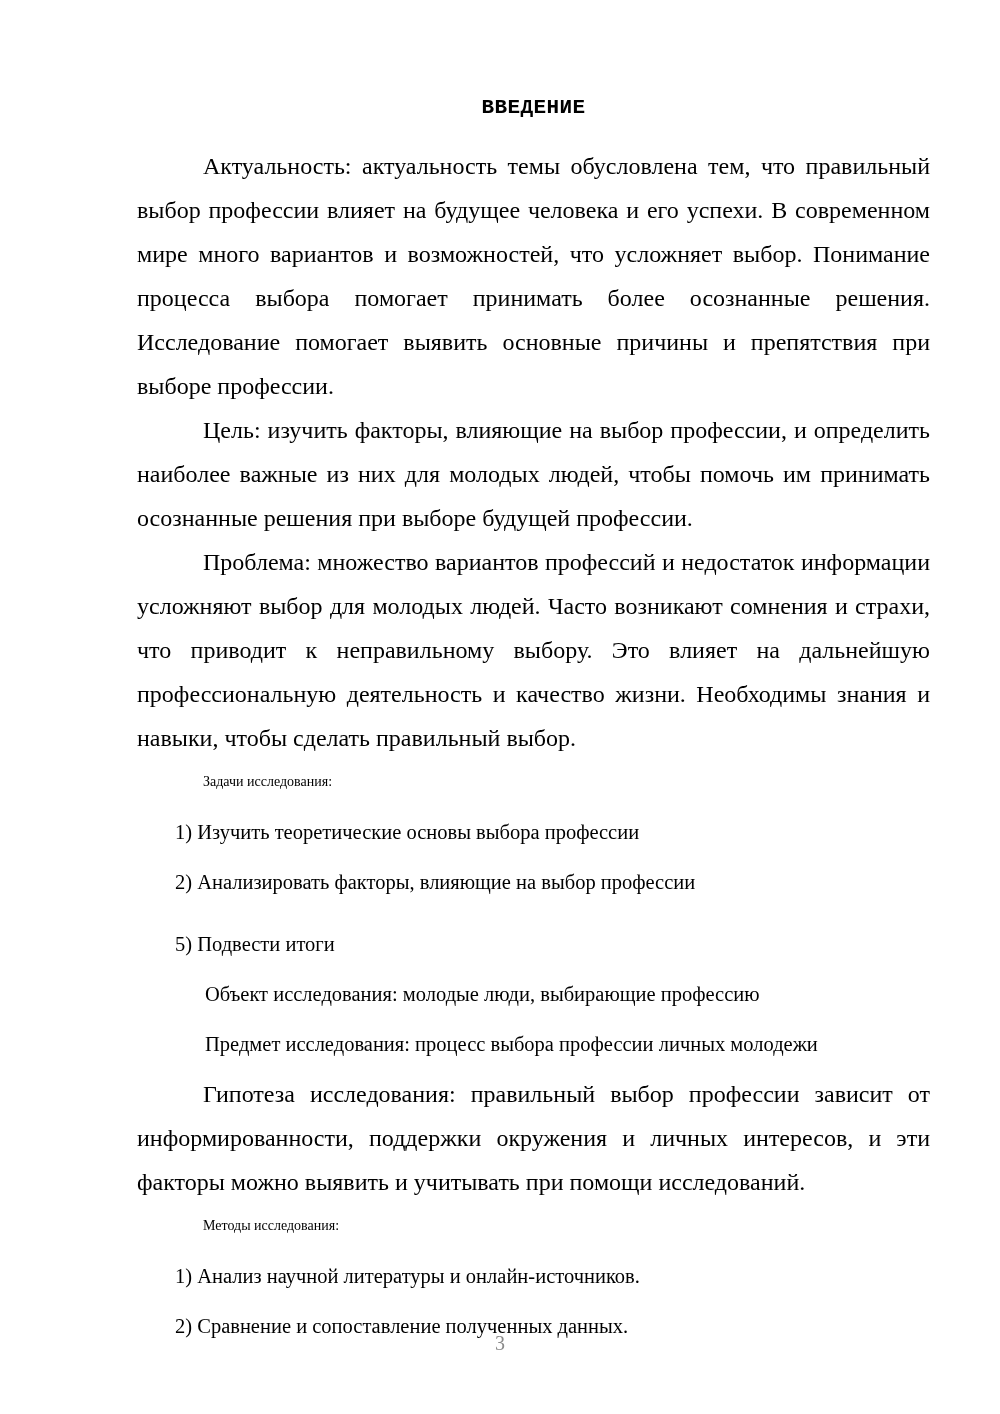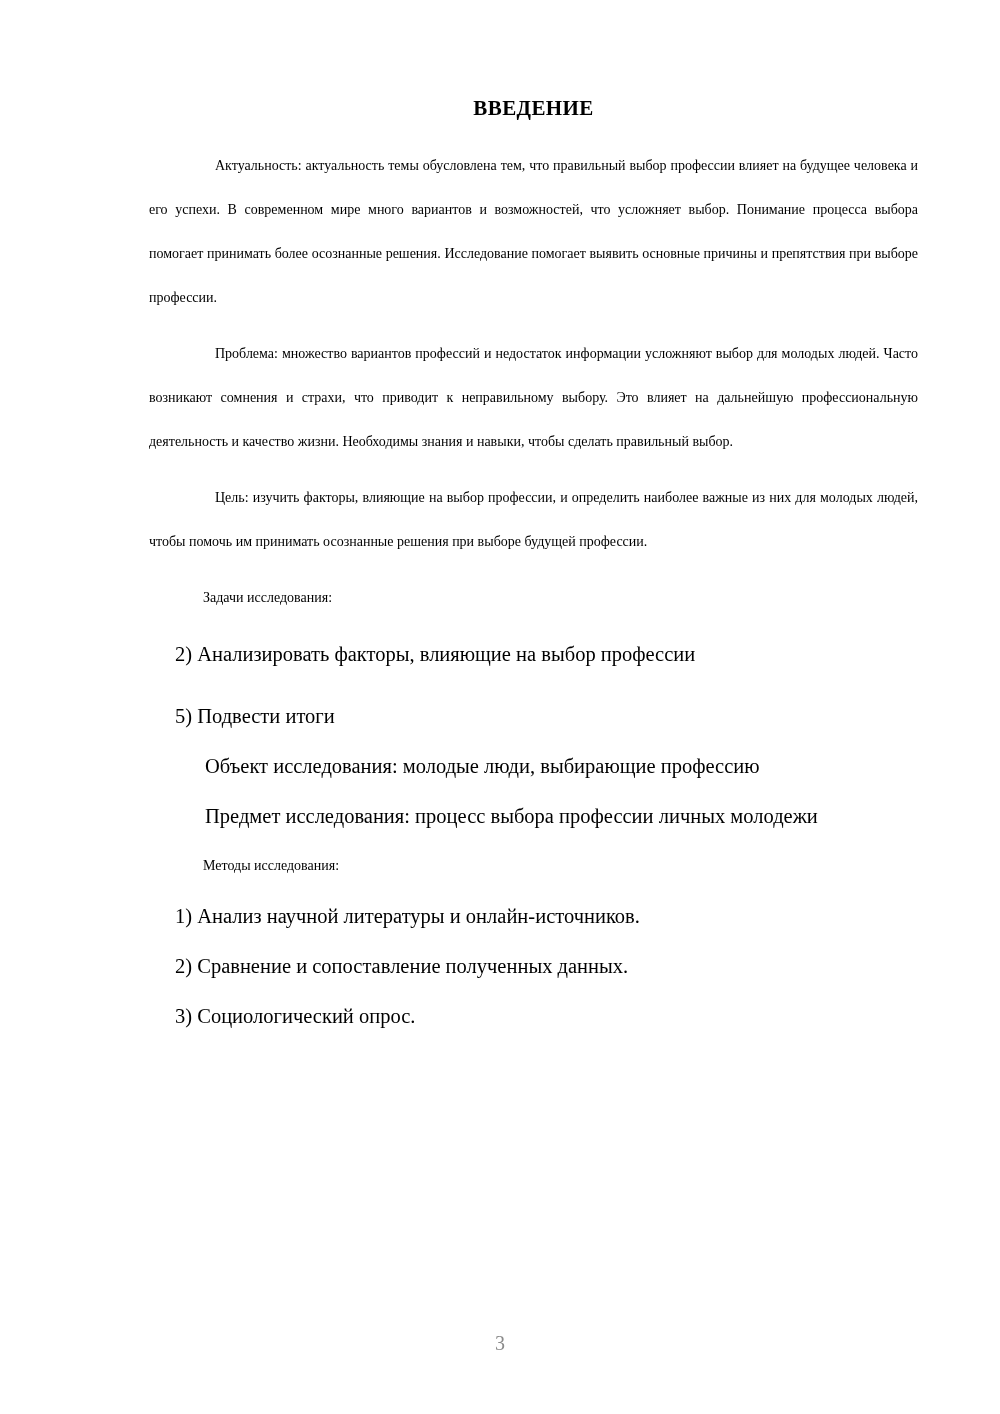--- a/index.html
+++ b/index.html
@@ -28,28 +28,29 @@
     width: 793px;
   }
   .doc-title {
     font-size: 21px;
     font-weight: bold;
     text-align: center;
     letter-spacing: 0.4px;
     line-height: 44px;
     margin: 0 0 14px 0;
     padding: 0;
+    font-family: Liberation Mono, monospace;
   }
   .para {
-    font-size: 14px;
+    font-size: 24px;
     line-height: 44px;
     text-align: justify;
     text-justify: inter-word;
     text-indent: 66px;
-    margin: 12px;
+    margin: 0;
     padding: 0;
     -webkit-hyphens: none;
     hyphens: none;
   }
   .para.last-line-natural {
     text-align-last: left;
   }
   
   .sub-label {
     font-size: 14px;
@@ -95,28 +96,29 @@
 <body>
 
 <div class="page">
 
   <div class="content">
 
     <h1 class="doc-title">ВВЕДЕНИЕ</h1>
 
     <p class="para last-line-natural">Актуальность: актуальность темы обусловлена тем, что правильный выбор профессии влияет на будущее человека и его успехи. В современном мире много вариантов и возможностей, что усложняет выбор. Понимание процесса выбора помогает принимать более осознанные решения. Исследование помогает выявить основные причины и препятствия при выборе профессии.</p>
 
+    <p class="para last-line-natural">Цель: изучить факторы, влияющие на выбор профессии, и определить наиболее важные из них для молодых людей, чтобы помочь им принимать осознанные решения при выборе будущей профессии.</p>
+
     <p class="para last-line-natural">Проблема: множество вариантов профессий и недостаток информации усложняют выбор для молодых людей. Часто возникают сомнения и страхи, что приводит к неправильному выбору. Это влияет на дальнейшую профессиональную деятельность и качество жизни. Необходимы знания и навыки, чтобы сделать правильный выбор.</p>
-
-    <p class="para last-line-natural">Цель: изучить факторы, влияющие на выбор профессии, и определить наиболее важные из них для молодых людей, чтобы помочь им принимать осознанные решения при выборе будущей профессии.</p>
 
     <div class="sub-label">Задачи исследования:</div>
 
     <div class="gap-sm"></div>
 
+    <div class="num-item">1) Изучить теоретические основы выбора профессии</div>
     <div class="gap-sm"></div>
 
     <div class="num-item">2) Анализировать факторы, влияющие на выбор профессии</div>
     <div class="gap-sm"></div>
 
     <div class="gap-sm"></div>
 
     <div class="gap-sm"></div>
 
     <div class="num-item">5) Подвести итоги</div>
@@ -124,30 +126,30 @@
     <div class="gap-sm"></div>
 
     <div class="label-line">Объект исследования: молодые люди, выбирающие профессию</div>
 
     <div class="gap-sm"></div>
 
     <div class="label-line">Предмет исследования: процесс выбора профессии личных молодежи</div>
 
     <div class="gap-sm"></div>
 
+    <p class="para last-line-natural">Гипотеза исследования: правильный выбор профессии зависит от информированности, поддержки окружения и личных интересов, и эти факторы можно выявить и учитывать при помощи исследований.</p>
 
     <div class="sub-label">Методы исследования:</div>
 
     <div class="gap-sm"></div>
 
     <div class="num-item">1) Анализ научной литературы и онлайн-источников.</div>
     <div class="gap-sm"></div>
 
     <div class="num-item">2) Сравнение и сопоставление полученных данных.</div>
     <div class="gap-sm"></div>
 
-    <div class="num-item">3) Социологический опрос.</div>
 
   </div>
 
   <div class="page-number">3</div>
 
 </div>
 
 </body></html>

